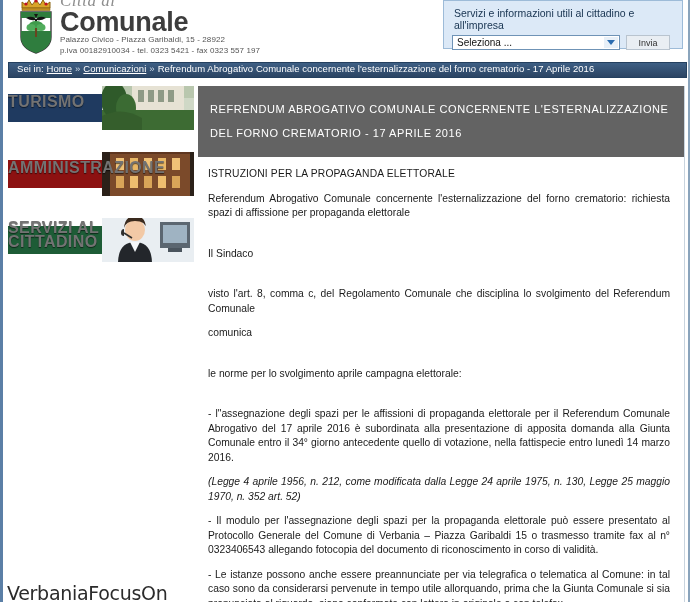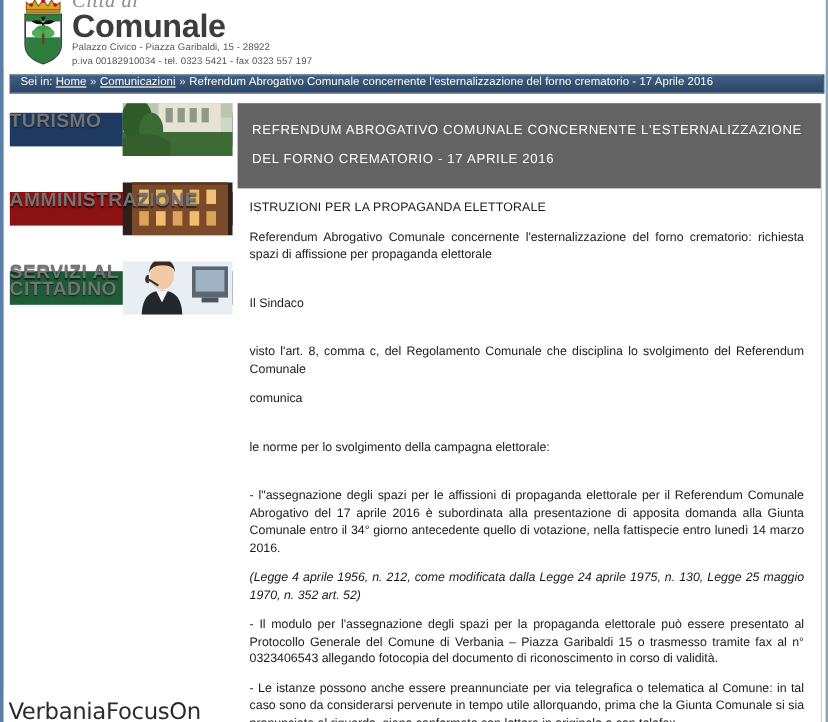--- a/index.html
+++ b/index.html
@@ -207,20 +207,32 @@
 
     <div class="addr">
       <div>Palazzo Civico - Piazza Garibaldi, 15 - 28922</div>
       <div>p.iva 00182910034 - tel. 0323 5421 - fax 0323 557 197</div>
     </div>
 
     <div class="svcclip">
       <div class="ct">Comune di Verbania</div>
     </div>
 
+    <div class="svcbox">
+      <div class="svctitle">Servizi e informazioni utili al cittadino e all'impresa</div>
+      <div class="svcrow">
+        <div class="svcsel">
+          <span>Seleziona ...</span>
+          <span class="arrowbx">
+              <span class="chev"></span>
+            </span>
+        </div>
+        <div class="svcbtn">Invia</div>
+      </div>
+    </div>
   </div>
 
   <div class="crumbbar">
     <div class="ct">
       <span>Sei in:</span>
       <a href="#">Home</a><span class="sep">»</span><a href="#">Comunicazioni</a><span class="sep">»</span><span>Refrendum Abrogativo Comunale concernente l'esternalizzazione del forno crematorio - 17 Aprile 2016</span>
     </div>
   </div>
 
   <div class="cols">
@@ -299,21 +311,21 @@
 
       <div class="article">
         <p class="cap">ISTRUZIONI PER LA PROPAGANDA ELETTORALE</p>
         <p>Referendum Abrogativo Comunale concernente l'esternalizzazione del forno crematorio: richiesta spazi di affissione per propaganda elettorale</p>
         <div class="spacer"></div>
         <p class="center">Il Sindaco</p>
         <div class="spacer"></div>
         <p>visto l'art. 8, comma c, del Regolamento Comunale che disciplina lo svolgimento del Referendum Comunale</p>
         <p class="center">comunica</p>
         <div class="spacer"></div>
-        <p>le norme per lo svolgimento della campagna elettorale:</p>
+        <p>le norme per lo svolgimento aprile campagna elettorale:</p>
         <div class="spacer"></div>
         <p>- l"assegnazione degli spazi per le affissioni di propaganda elettorale per il Referendum Comunale Abrogativo del 17 aprile 2016 è subordinata alla presentazione di apposita domanda alla Giunta Comunale entro il 34° giorno antecedente quello di votazione, nella fattispecie entro lunedì 14 marzo 2016.</p>
         <p class="ital">(Legge 4 aprile 1956, n. 212, come modificata dalla Legge 24 aprile 1975, n. 130, Legge 25 maggio 1970, n. 352 art. 52)</p>
         <p>- Il modulo  per l'assegnazione degli spazi per la propaganda elettorale può essere presentato al Protocollo Generale del Comune di Verbania – Piazza Garibaldi 15 o trasmesso tramite fax al n° 0323406543 allegando fotocopia del documento di riconoscimento in corso di validità.</p>
         <p>- Le istanze possono anche essere preannunciate per via telegrafica o telematica al Comune: in tal caso sono da considerarsi pervenute in tempo utile allorquando, prima che la Giunta Comunale si sia pronunciata al riguardo, siano confermate con lettera in originale o con telefax.</p>
 
       </div>
     </div>
   </div>
 

